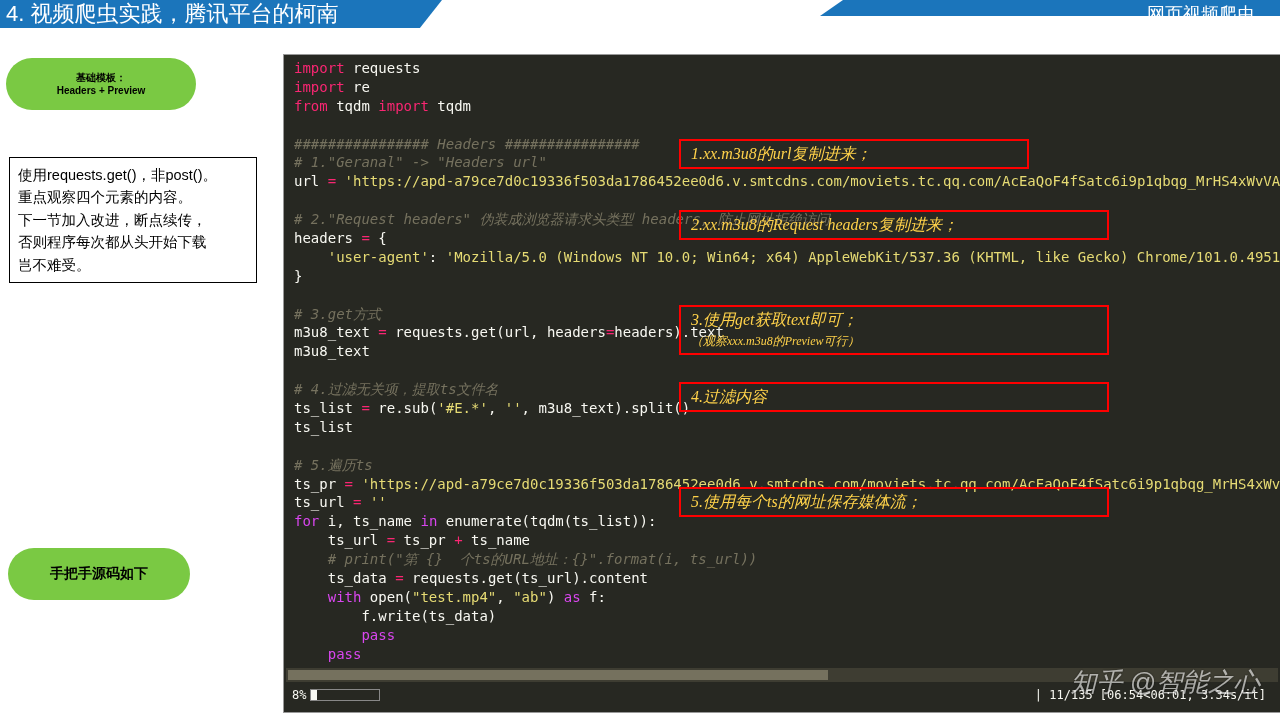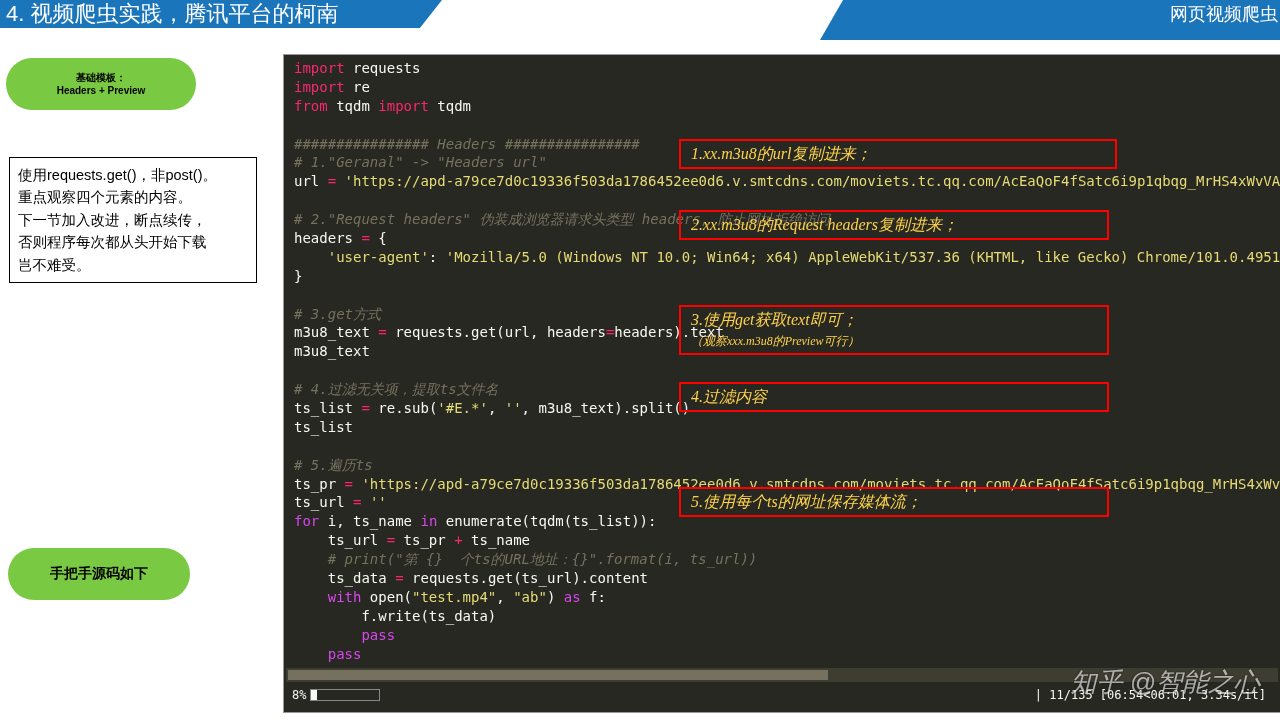--- a/index.html
+++ b/index.html
@@ -1,19 +1,19 @@
 <!DOCTYPE html>
 <html><head>
 <meta charset="utf-8">
 <style>
   * { margin:0; padding:0; box-sizing:border-box; }
   body { font-family:"Microsoft YaHei",Arial,sans-serif; background:#fff; width:1280px; height:720px; position:relative; overflow:hidden; color:#000; }
   .topbar { position:absolute; top:0; left:0; width:100%; height:28px; }
   .top-left { position:absolute; left:0; top:0; height:28px; width:442px; background:#1b75bb; color:#fff; font-size:22px; line-height:28px; padding-left:6px; clip-path:polygon(0 0,100% 0,95% 100%,0 100%); }
-  .top-right { position:absolute; right:0; top:0; height:40px; width:460px; background:#1b75bb; color:#fff; font-size:18px; line-height:28px; text-align:right; padding-right:2px; clip-path:polygon(5% 0,100% 0,100% 100%,0 100%); }
+  .top-right { position:absolute; right:0; top:0; height:16px; width:460px; background:#1b75bb; color:#fff; font-size:18px; line-height:28px; text-align:right; padding-right:25px; clip-path:polygon(5% 0,100% 0,100% 100%,0 100%); }
   .green-badge { position:absolute; left:6px; top:58px; width:190px; height:52px; background:#7ac943; border-radius:26px; display:flex; align-items:center; justify-content:center; font-weight:bold; font-size:10px; line-height:1.3; text-align:center; }
   .note { position:absolute; left:9px; top:130px; width:248px; border:1px solid #000; padding:6px 8px; font-size:14.5px; line-height:1.55;margin-top:27px; }
   .green-badge2 { position:absolute; left:8px; top:548px; width:182px; height:52px; background:#7ac943; border-radius:26px; display:flex; align-items:center; justify-content:center; font-weight:bold; font-size:14px; }
   .editor { position:absolute; left:284px; top:55px; right:0; bottom:8px; background:#272822; color:#f8f8f2; font-family:Consolas,Menlo,monospace; font-size:14px; overflow:hidden; outline:1px solid #999; }
   .code { position:absolute; top:4px; left:10px; right:0; bottom:36px; overflow:hidden; white-space:pre; line-height:1.35; }
   .k-imp{color:#f92672;} .k-from{color:#f92672;} .k-str{color:#e6db74;} .k-kw{color:#d946ef;} .k-op{color:#f92672;} .k-cmt{color:#75715e;font-style:italic;}
   .ann { position:absolute; border:2px solid #ff0000; background:rgba(0,0,0,0); color:#ffd24a; font-size:16px; padding:3px 10px; font-family:"Microsoft YaHei"; font-style:italic; line-height:1.25; }
   .ann .sub { font-size:12px; font-style:italic;margin-top:13px; }
   .progress { position:absolute; left:8px; bottom:8px; right:8px; height:18px; color:#f8f8f2; font-size:12px; font-family:Consolas,monospace; display:flex; align-items:center; }
   .progress .bar { display:inline-block; height:12px; border:1px solid #888; width:70px; margin-left:4px; position:relative; }
@@ -72,21 +72,21 @@
 <span>ts_url </span><span class="k-op">=</span><span class="k-str"> ''</span>
 <span class="k-kw">for</span><span> i, ts_name </span><span class="k-kw">in</span><span> enumerate(tqdm(ts_list)):</span>
 <span>    ts_url </span><span class="k-op">=</span><span> ts_pr </span><span class="k-op">+</span><span> ts_name</span>
 <span class="k-cmt">    # print("第 {}  个ts的URL地址：{}".format(i, ts_url))</span>
 <span>    ts_data </span><span class="k-op">=</span><span> requests.get(ts_url).content</span>
 <span class="k-kw">    with</span><span> open(</span><span class="k-str">"test.mp4"</span><span>, </span><span class="k-str">"ab"</span><span>) </span><span class="k-kw">as</span><span> f:</span>
 <span>        f.write(ts_data)</span>
 <span class="k-kw">        pass</span>
 <span class="k-kw">    pass</span></div>
 
-  <div class="ann" style="left:395px; top:84px; width:438px;">1.xx.m3u8的url复制进来；</div>
+  <div class="ann" style="left:395px; top:84px; width:350px;">1.xx.m3u8的url复制进来；</div>
   <div class="ann" style="left:395px; top:155px; width:430px;">2.xx.m3u8的Request headers复制进来；</div>
   <div class="ann" style="left:395px; top:250px; width:430px;">
     <span>3.使用get获取text即可；</span><br><span class="sub">（观察xxx.m3u8的Preview可行）</span>
   </div>
   <div class="ann" style="left:395px; top:327px; width:430px;">4.过滤内容</div>
   <div class="ann" style="left:395px; top:432px; width:430px;">5.使用每个ts的网址保存媒体流；</div>
 
   <div class="hscroll">
       <div class="thumb"></div>
     </div>

